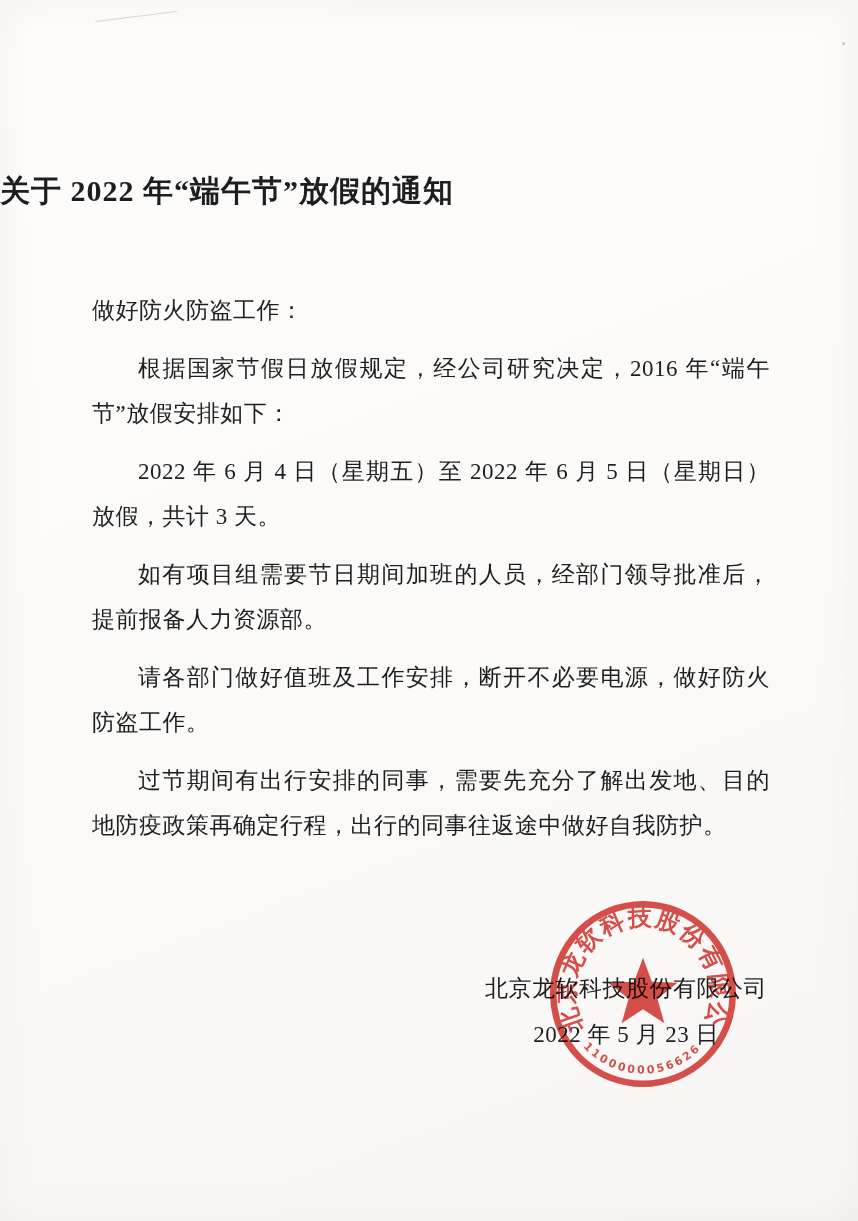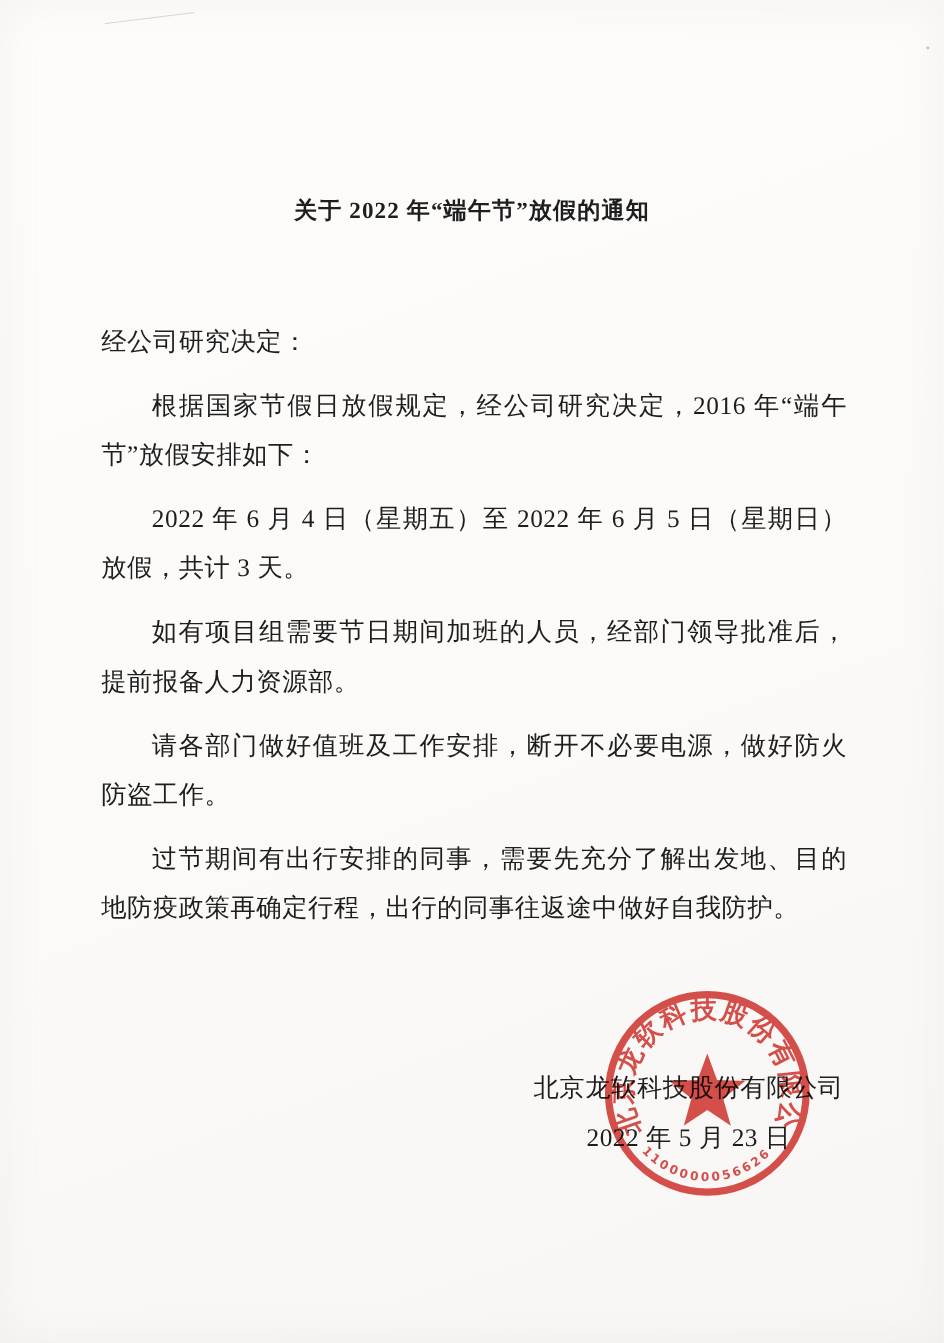--- a/index.html
+++ b/index.html
@@ -28,22 +28,21 @@
     position: absolute;
     left: 842px; top: 42px;
     width: 3px; height: 3px;
     border-radius: 50%;
     background: rgba(120,95,110,0.35);
   }
   .title {
     position: absolute;
     top: 170px; left: 0;
     width: 858px;
-    text-align: center;
-    font-size: 21px;
+    font-size: 30px;
     font-weight: bold;
     letter-spacing: 1px;
     line-height: 42px;
   }
   .content {
     position: absolute;
     top: 288px; left: 92px;
     width: 678px;
     font-size: 23px;
     line-height: 45.5px;
@@ -88,21 +87,21 @@
 <body>
 
 <div class="page">
 
   <div class="smudge"></div>
   <div class="speck"></div>
 
   <div class="title">关于 2022 年“端午节”放假的通知</div>
 
   <div class="content">
-    <p class="salutation">经公司研究决定：</p>
+    <p class="salutation">做好防火防盗工作：</p>
     <p class="para">根据国家节假日放假规定，经公司研究决定，2016 年“端午节”放假安排如下：</p>
     <p class="para">2022 年 6 月 4 日（星期五）至 2022 年 6 月 5 日（星期日）放假，共计 3 天。</p>
     <p class="para">如有项目组需要节日期间加班的人员，经部门领导批准后，提前报备人力资源部。</p>
     <p class="para">请各部门做好值班及工作安排，断开不必要电源，做好防火防盗工作。</p>
     <p class="para">过节期间有出行安排的同事，需要先充分了解出发地、目的地防疫政策再确定行程，出行的同事往返途中做好自我防护。</p>
   </div>
 
   <div class="signature">
     <div class="line">北京龙软科技股份有限公司</div>
     <div class="line">2022 年 5 月 23 日</div>

